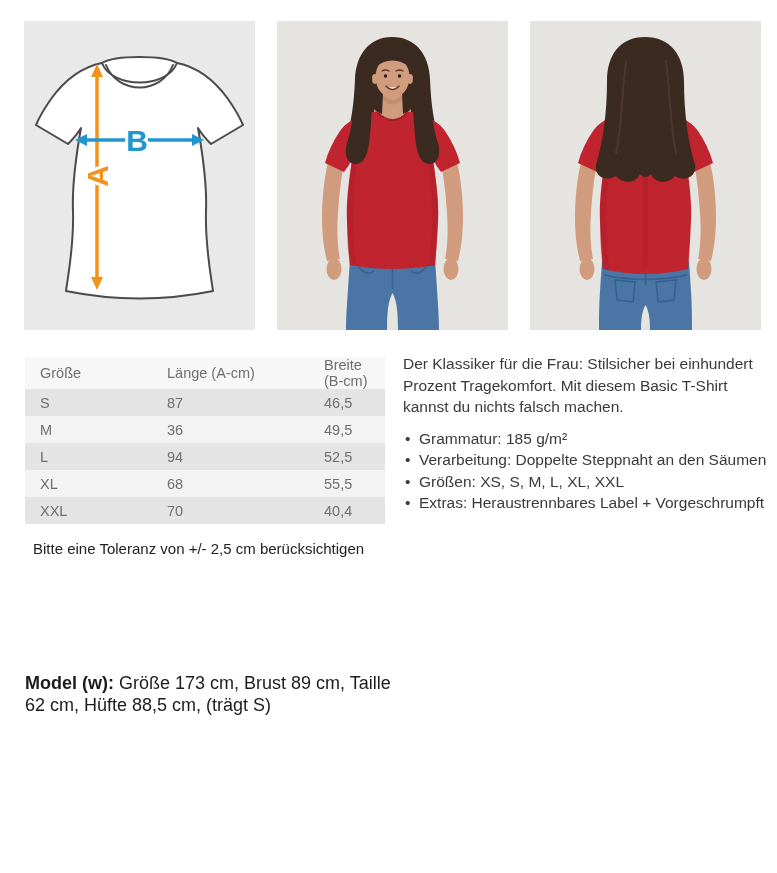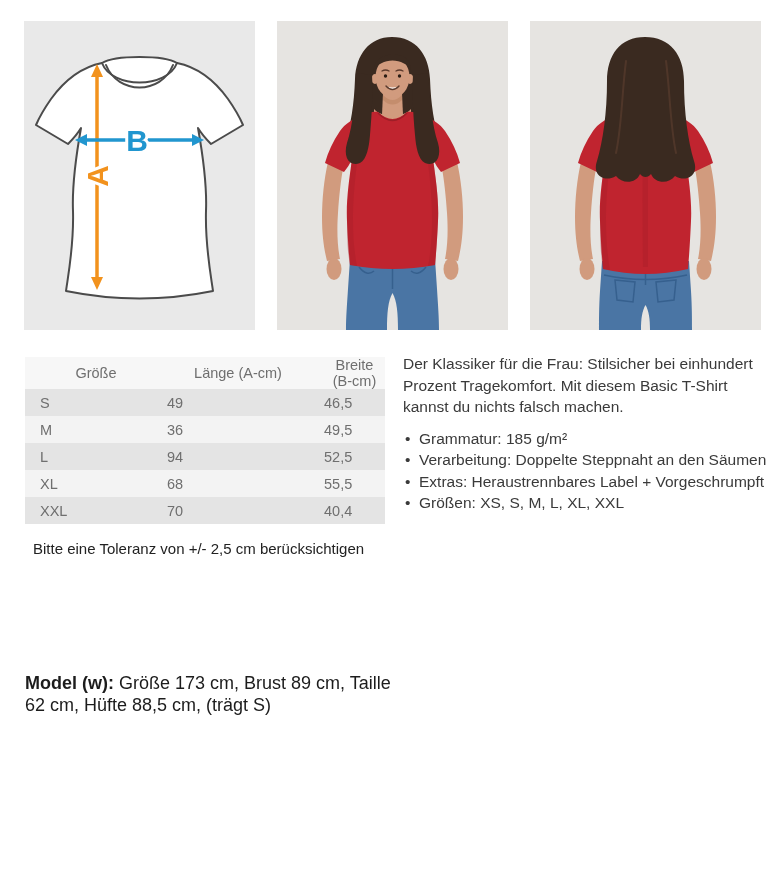--- a/index.html
+++ b/index.html
@@ -36,21 +36,21 @@
   .shirt{fill:var(--shirt-red,#c0242f);}
   .shirt-seam{stroke:#9e1e27;fill:none;stroke-width:1.5;}
   .shirt-shade{fill:#a81f29;opacity:.4;}
   .jeans{fill:var(--jeans-blue,#4a75a4);}
   .jeans-seam{stroke:#36608e;fill:none;stroke-width:1.5;}
 
   
   .table-wrap{position:absolute;left:25px;top:357px;}
   .size-table{border-collapse:collapse;width:360px;color:var(--table-text,#6f6f6f);
               font-size:14.5px;}
-  .size-table th{font-weight:400;text-align:center;height:28px;padding:0 0 0 15px;
+  .size-table th{font-weight:400;text-align:left;height:28px;padding:0 0 0 15px;
                  background:var(--table-header-bg,#f7f7f7);}
   .size-table td{height:27px;padding:0 0 0 15px;}
   .size-table th:nth-child(1){width:112px;}
   .size-table th:nth-child(2){width:142px;}
   .size-table tr.dark td{background:var(--table-row-dark,#e4e4e4);}
   .size-table tr.light td{background:var(--table-row-light,#f3f3f3);}
 
   
   .tolerance{position:absolute;left:25px;top:532px;margin:8px;font-size:15px;color:#222;}
   .model-info{position:absolute;left:25px;top:672px;margin:0;width:370px;
@@ -184,21 +184,21 @@
       <thead>
           <tr>
             <th>Größe</th>
             <th>Länge (A-cm)</th>
             <th>Breite (B-cm)</th>
           </tr>
         </thead>
       <tbody>
           <tr class="dark">
             <td>S</td>
-            <td>49</td>
+            <td>87</td>
             <td>46,5</td>
           </tr>
           <tr class="light">
             <td>M</td>
             <td>36</td>
             <td>49,5</td>
           </tr>
           <tr class="dark">
             <td>L</td>
             <td>94</td>
@@ -220,18 +220,18 @@
 
   <p class="tolerance">Bitte eine Toleranz von +/- 2,5 cm berücksichtigen</p>
 
   <p class="model-info"><b>Model (w):</b><span> Größe 173 cm, Brust 89 cm, Taille 62 cm, Hüfte 88,5 cm, (trägt S)</span></p>
 
   <div class="description">
     <p>Der Klassiker für die Frau: Stilsicher bei einhun­dert Prozent Tragekomfort. Mit diesem Basic T-Shirt kannst du nichts falsch machen.</p>
     <ul>
         <li>Grammatur: 185 g/m²</li>
         <li>Verarbeitung: Doppelte Steppnaht an den Säumen</li>
+        <li>Größen: XS, S, M, L, XL, XXL</li>
         <li>Extras: Heraustrennbares Label + Vorge­schrumpft</li>
-        <li>Größen: XS, S, M, L, XL, XXL</li>
       </ul>
   </div>
 
 </div>
 
 </body></html>

